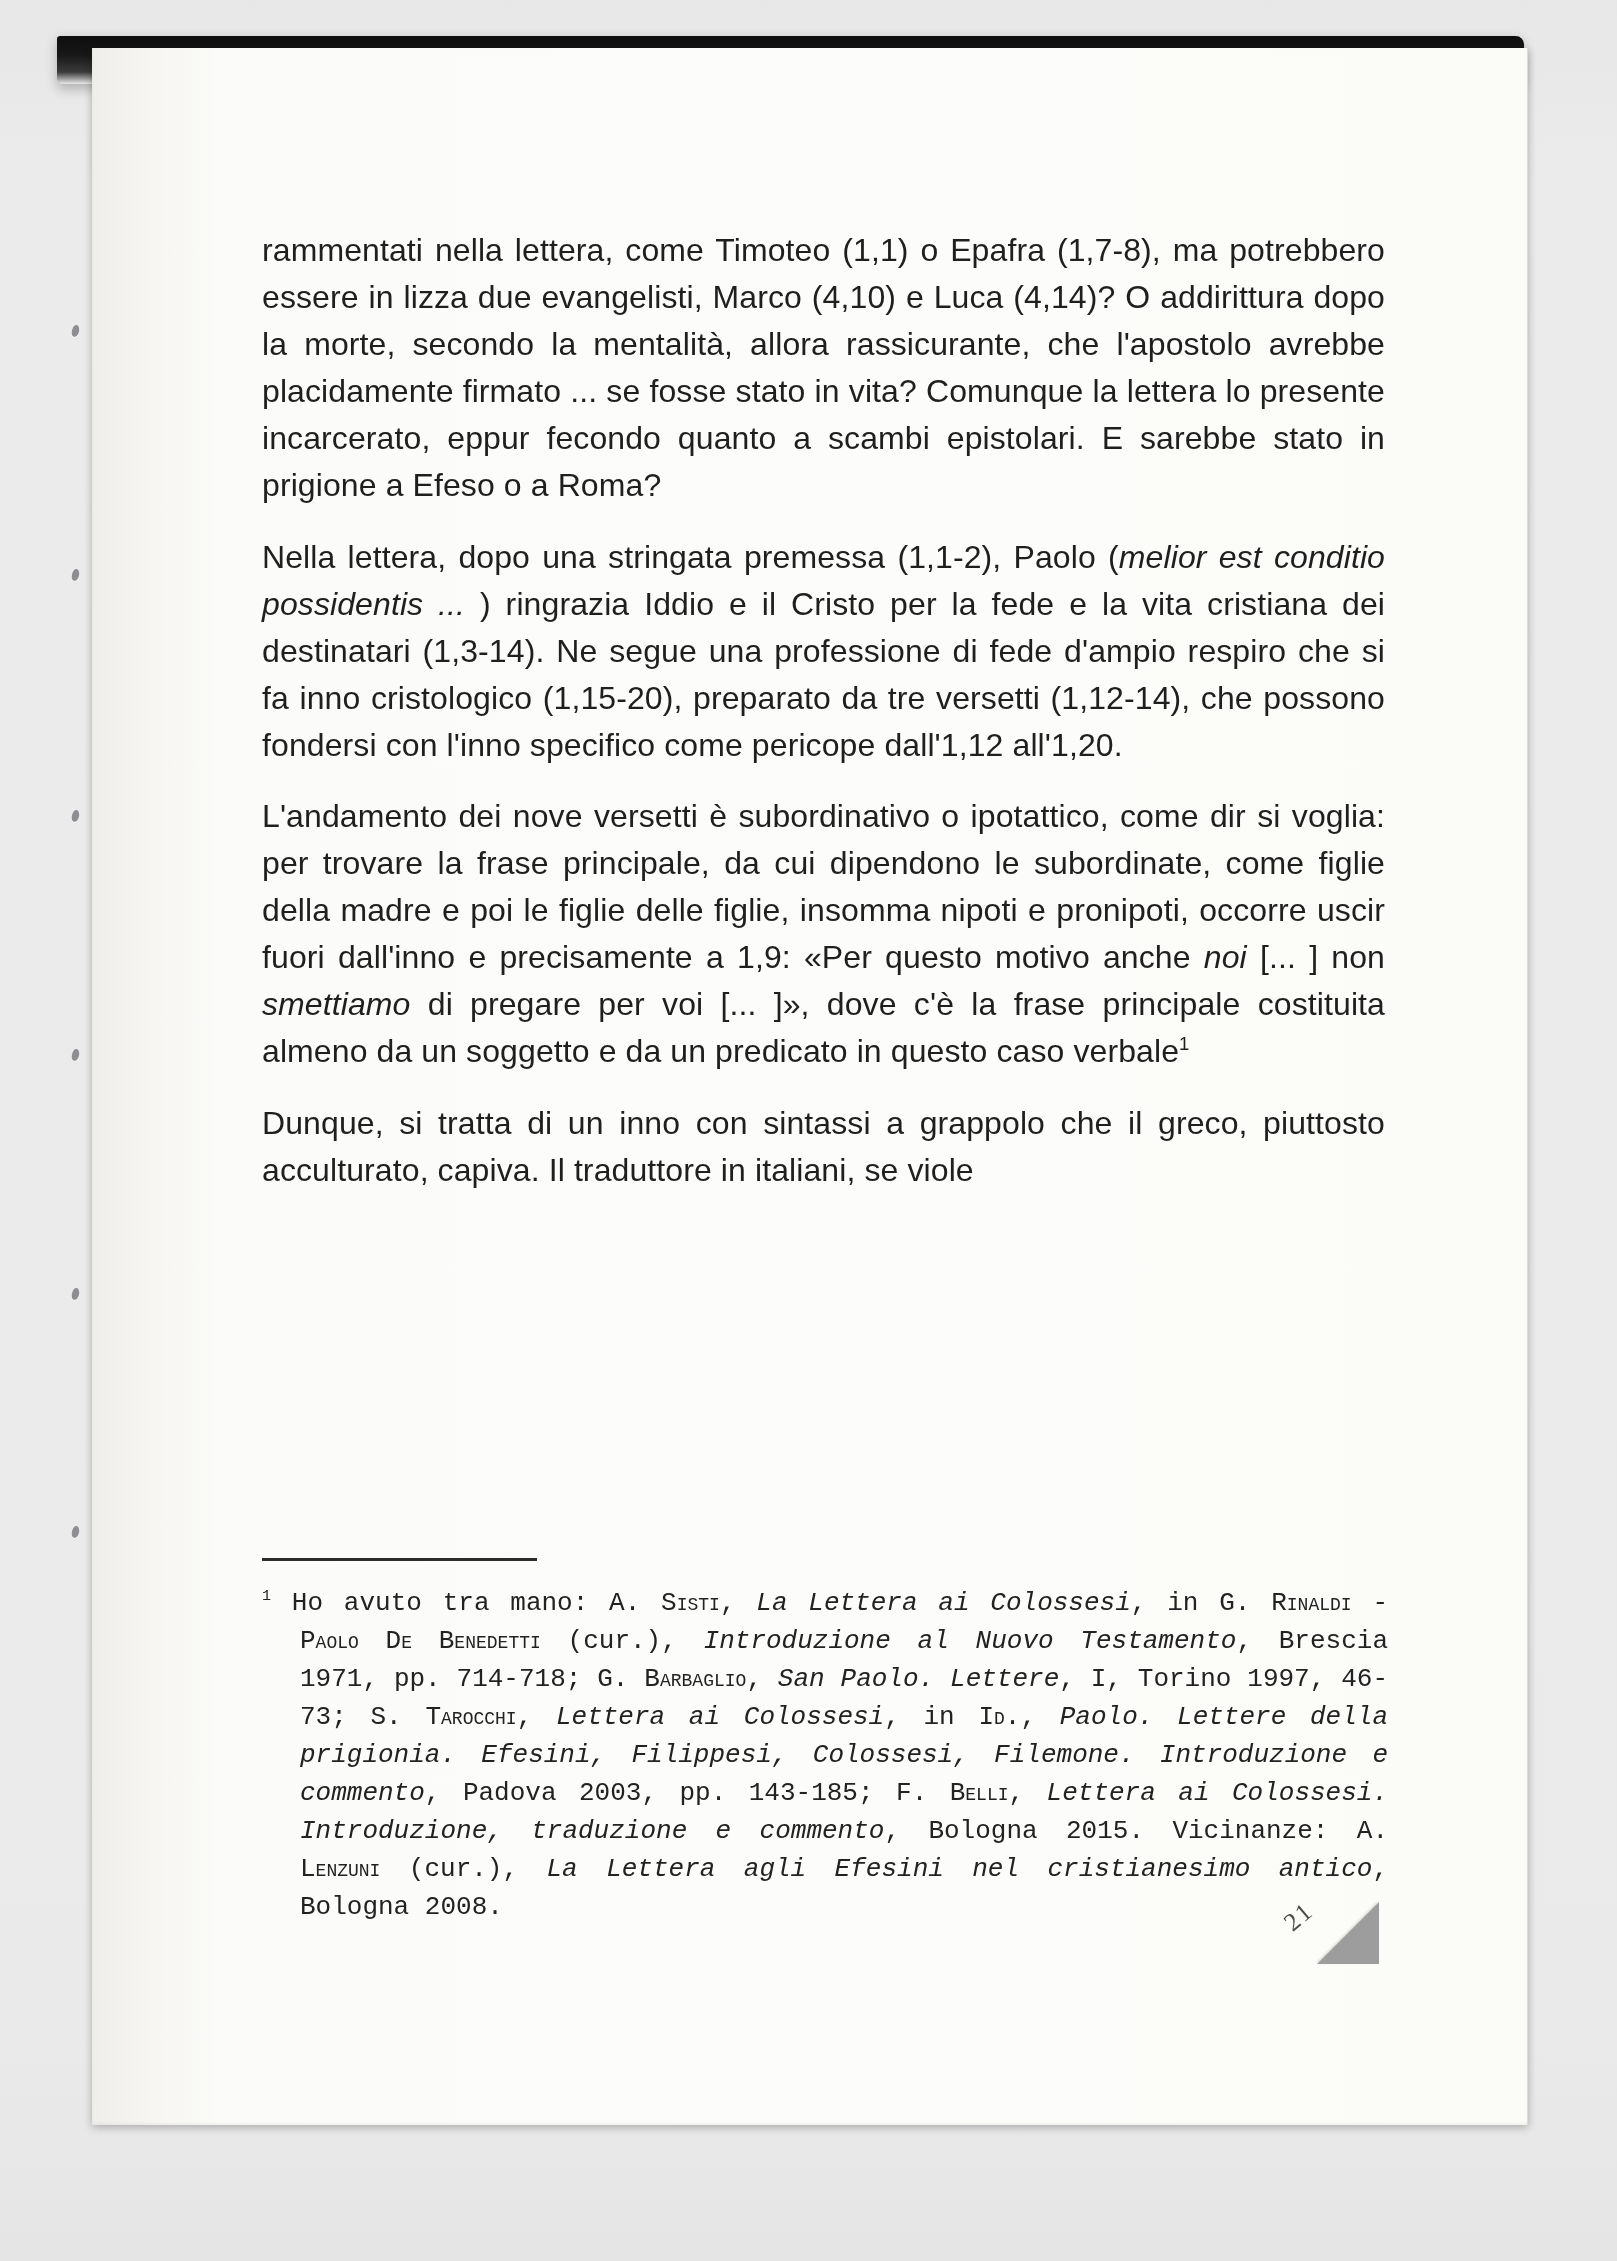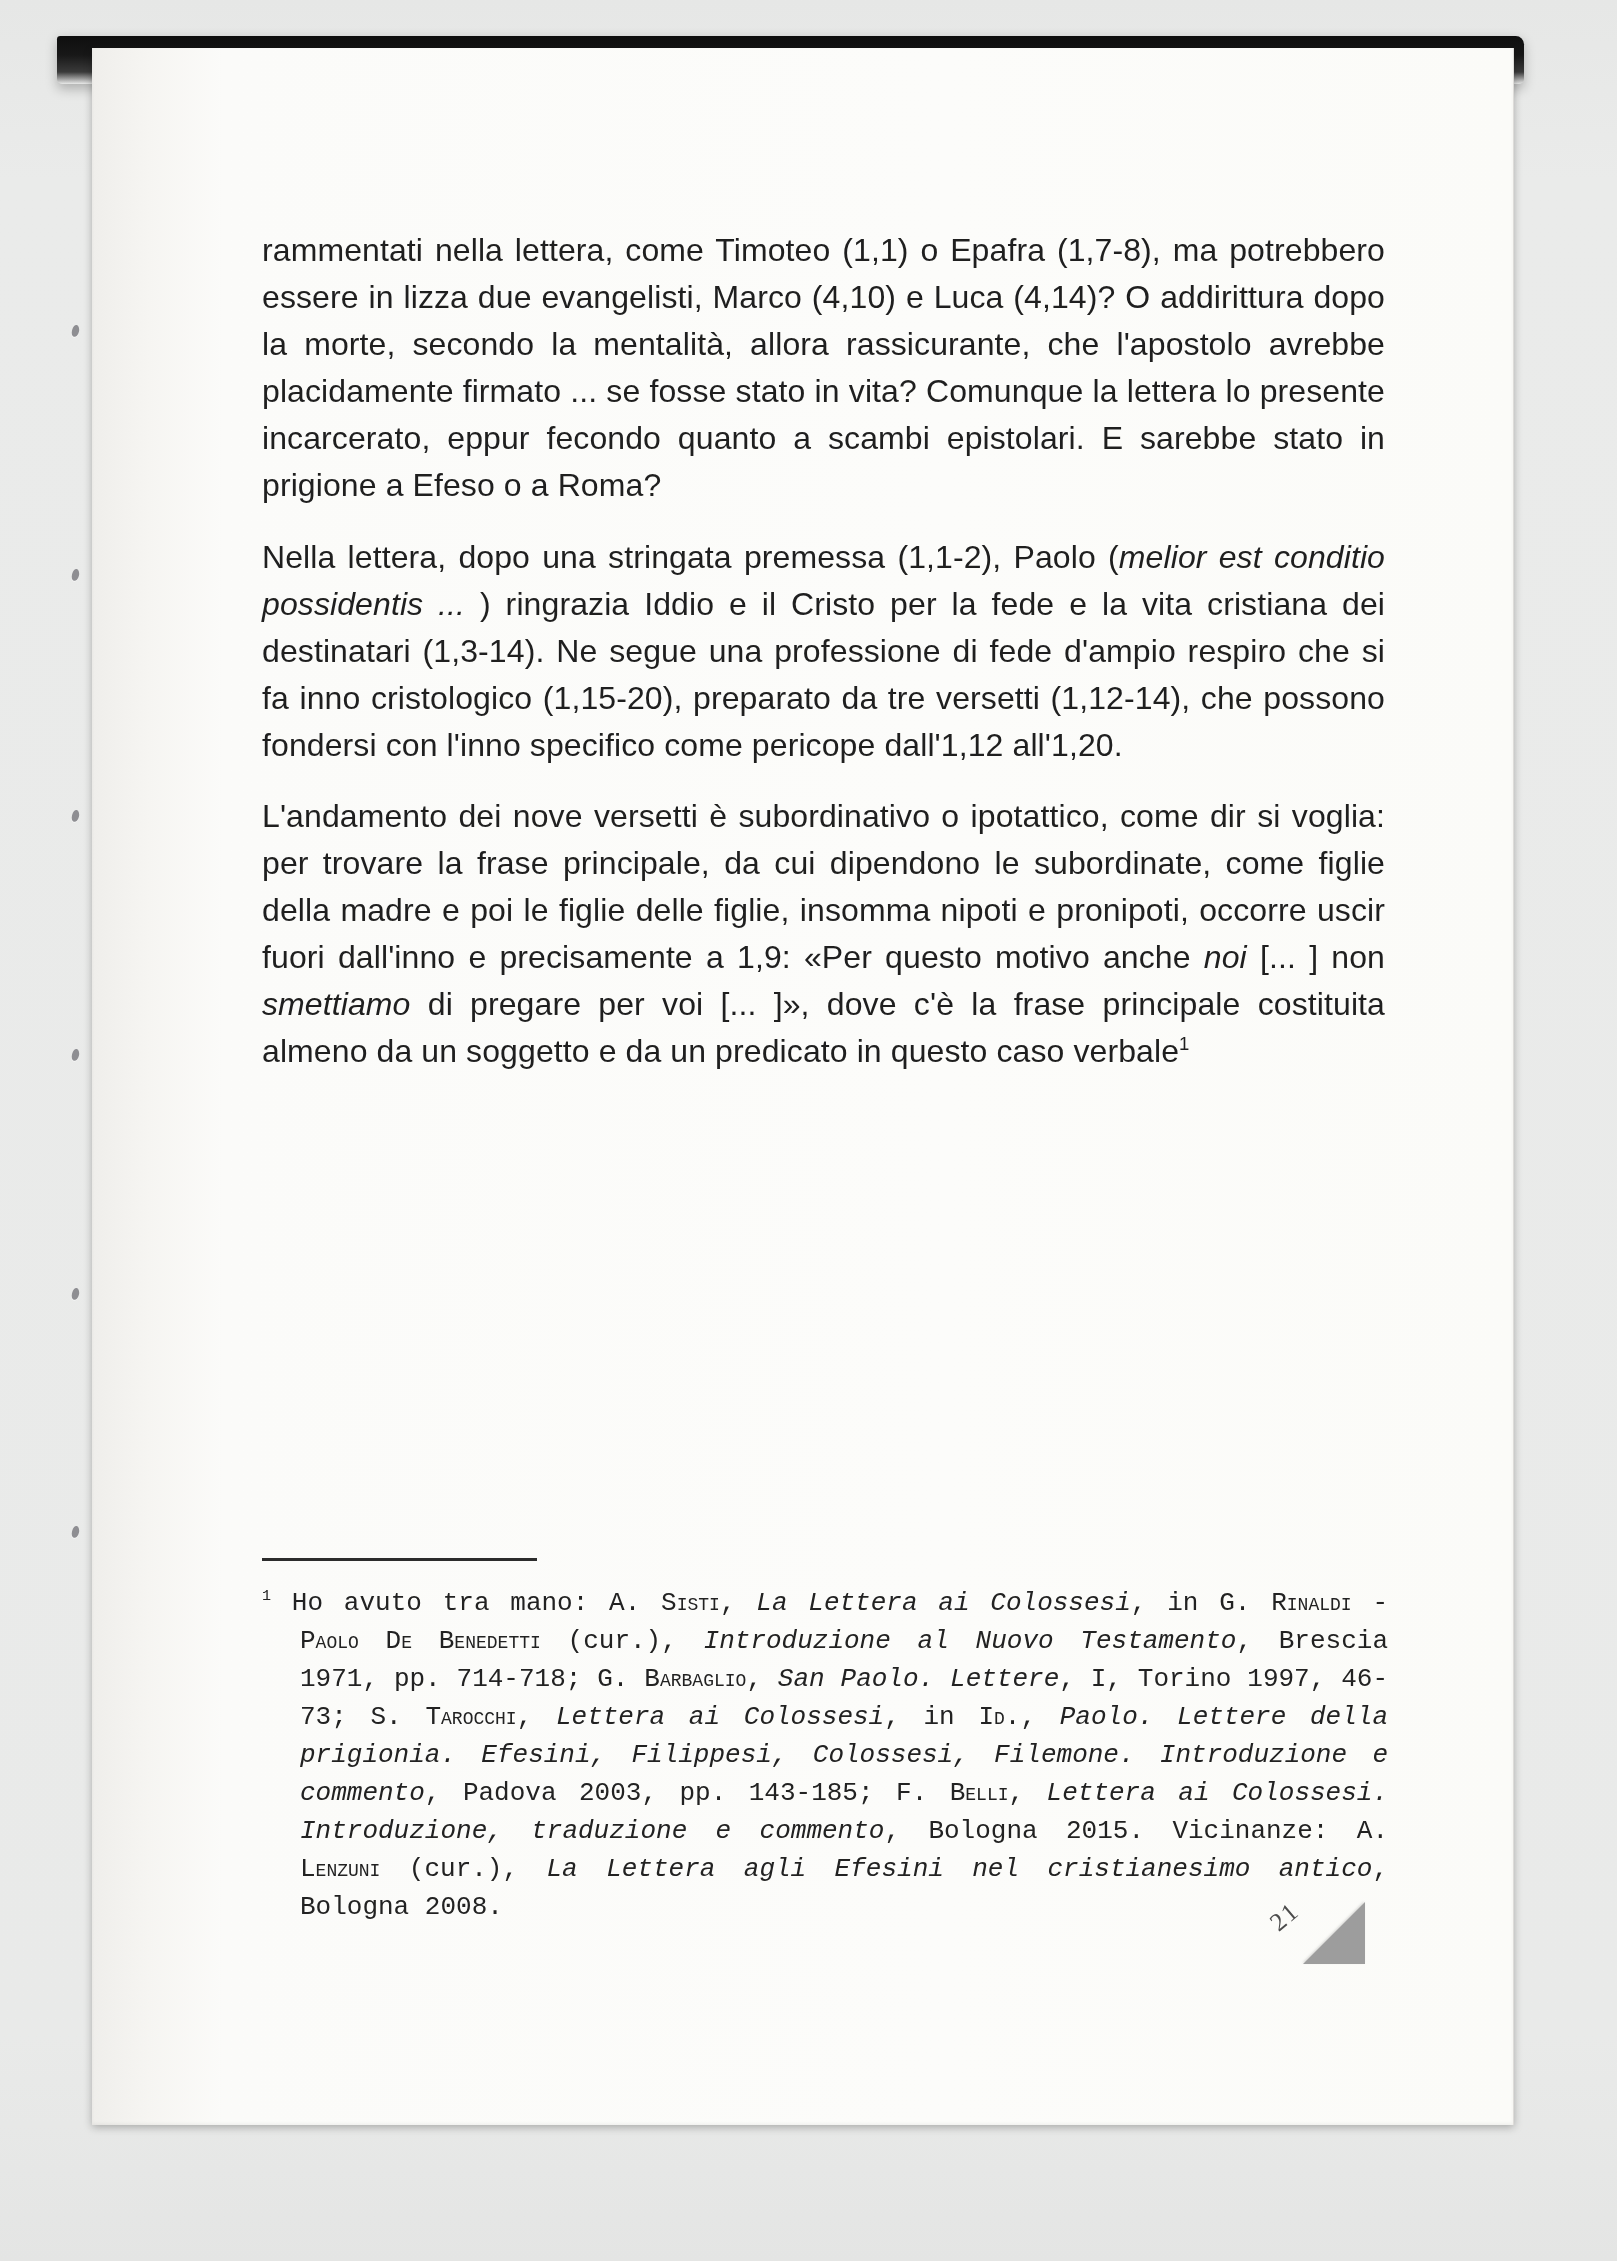--- a/index.html
+++ b/index.html
@@ -49,20 +49,21 @@
   
   .page {
     position: absolute;
     left: 92px;
     top: 48px;
     width: 1421px;
     height: 2077px;
     background: linear-gradient(90deg, #efeeeb 0px, #f6f5f2 57px, #fbfbf9 131px, #fcfcfa 60%, #fbfbf8 100%);
     box-shadow: 0 2.5px 8.2px rgba(0,0,0,0.28), inset 0 -1.6px 3.3px rgba(0,0,0,0.05);
     border-right: 1.6px solid #dddcd9;
+    padding-left: 14px;
   }
 
   .text-col {
     position: absolute;
     left: 170px;
     top: 179px;
     width: 1123px;
     color: #1f1f1f;
     font-size: 32px;
     line-height: 47px;
@@ -152,20 +153,21 @@
     <div class="stitch" style="top: 1288px;"></div>
     <div class="stitch" style="top: 1526px;"></div>
   </div>
 
 <div class="page">
 
   <div class="text-col" id="body-text">
       <p class="para"><span>rammentati nella lettera, come Timoteo (1,1) o Epafra (1,7-8), ma potrebbero essere in lizza due evangelisti, Marco (4,10) e Luca (4,14)? O addirittura dopo la morte, secondo la mentalità, allora rassicurante, che l'apostolo avrebbe placidamente firmato ...  se fosse stato in vita? Comunque la lettera lo presente incarcerato, eppur fecondo quanto a scambi epistolari. E sarebbe stato in prigione a Efeso o a Roma?</span></p>
       <p class="para"><span>Nella lettera, dopo una stringata premessa (1,1-2), Paolo (</span><span class="it">melior est conditio possidentis ... </span><span>) ringrazia Iddio e il Cristo per la fede e la vita cristiana dei destinatari (1,3-14). Ne segue una professione di fede d'ampio respiro che si fa inno cristologico (1,15-20), preparato da tre versetti (1,12-14), che possono fondersi con l'inno specifico come pericope dall'1,12 all'1,20.</span></p>
       <p class="para"><span>L'andamento dei nove versetti è subordinativo o ipotattico, come dir si voglia: per trovare la frase principale, da cui dipendono le subordinate, come figlie della madre e poi le figlie delle figlie, insomma nipoti e pronipoti, occorre uscir fuori dall'inno e precisamente a 1,9: «Per questo motivo anche </span><span class="it">noi</span><span> [... ] non </span><span class="it">smettiamo</span><span> di pregare per voi [... ]», dove c'è la frase principale costituita almeno da un soggetto e da un predicato in questo caso verbale</span><span class="sup">1</span></p>
+      <p class="para"><span>Dunque, si tratta di un inno con sintassi a grappolo che il greco, piuttosto acculturato, capiva. Il traduttore in italiani, se viole</span></p>
     </div>
 
   <div class="footnote-rule"></div>
 
   <div class="footnote">
     <p id="footnote-para"><span class="sup">1</span><span>  Ho avuto tra mano: A. </span><span class="sc">Sisti</span><span>, </span><span class="it">La Lettera ai Colossesi</span><span>, in G. </span><span class="sc">Rinaldi</span><span> - </span><span class="sc">Paolo De Benedetti</span><span> (cur.), </span><span class="it">Introduzione al Nuovo Testamento</span><span>, Brescia 1971, pp. 714-718; G. </span><span class="sc">Barbaglio</span><span>, </span><span class="it">San Paolo. Lettere</span><span>, I, Torino 1997, 46-73; S. </span><span class="sc">Tarocchi</span><span>, </span><span class="it">Lettera ai Colossesi</span><span>, in </span><span class="sc">Id.</span><span>, </span><span class="it">Paolo. Lettere della prigionia. Efesini, Filippesi, Colossesi, Filemone. Introduzione e commento</span><span>, Padova 2003, pp. 143-185; F. </span><span class="sc">Belli</span><span>, </span><span class="it">Lettera ai Colossesi. Introduzione, traduzione e commento</span><span>, Bologna 2015. Vicinanze: A. </span><span class="sc">Lenzuni</span><span> (cur.), </span><span class="it">La Lettera agli Efesini nel cristianesimo antico</span><span>, Bologna 2008.</span></p>
   </div>
 
   <div class="page-corner">
     <div class="corner-triangle"></div>

